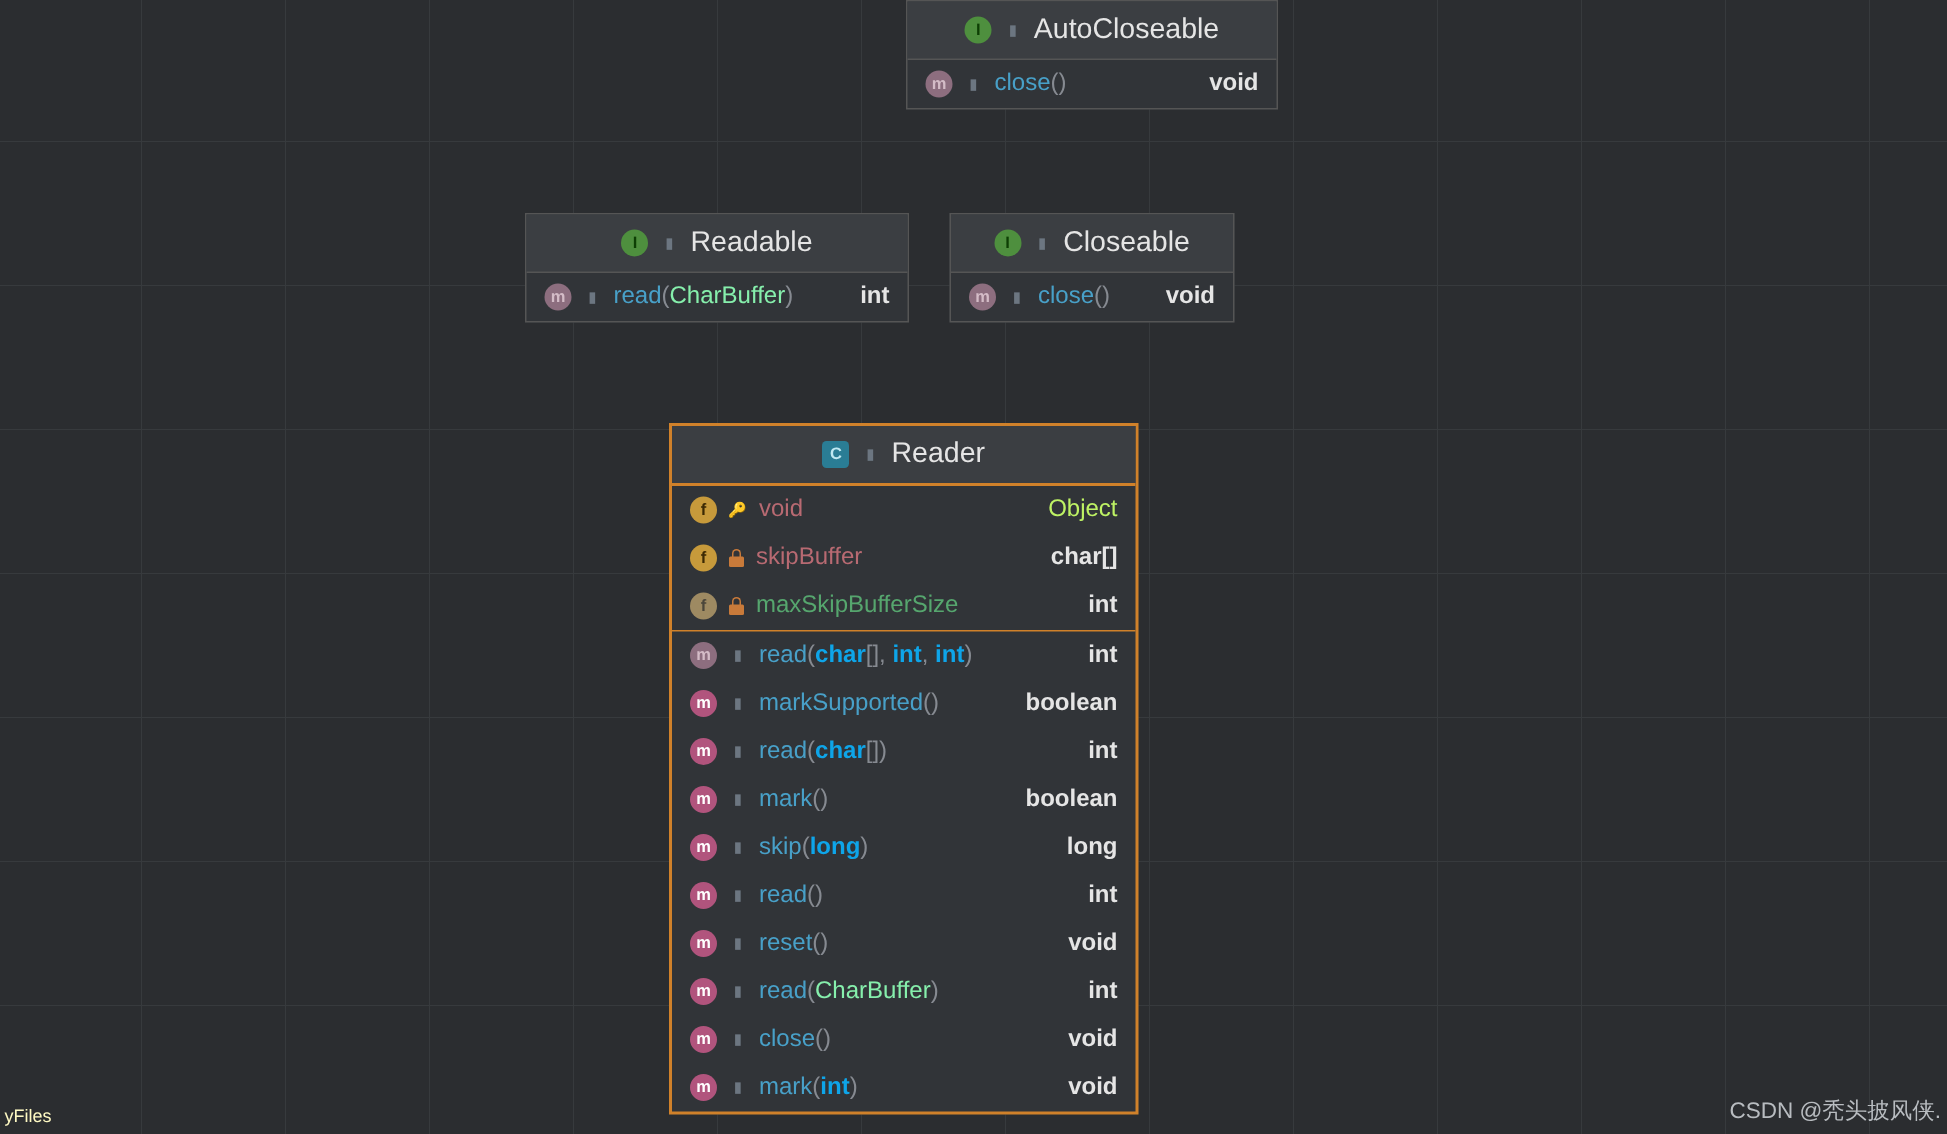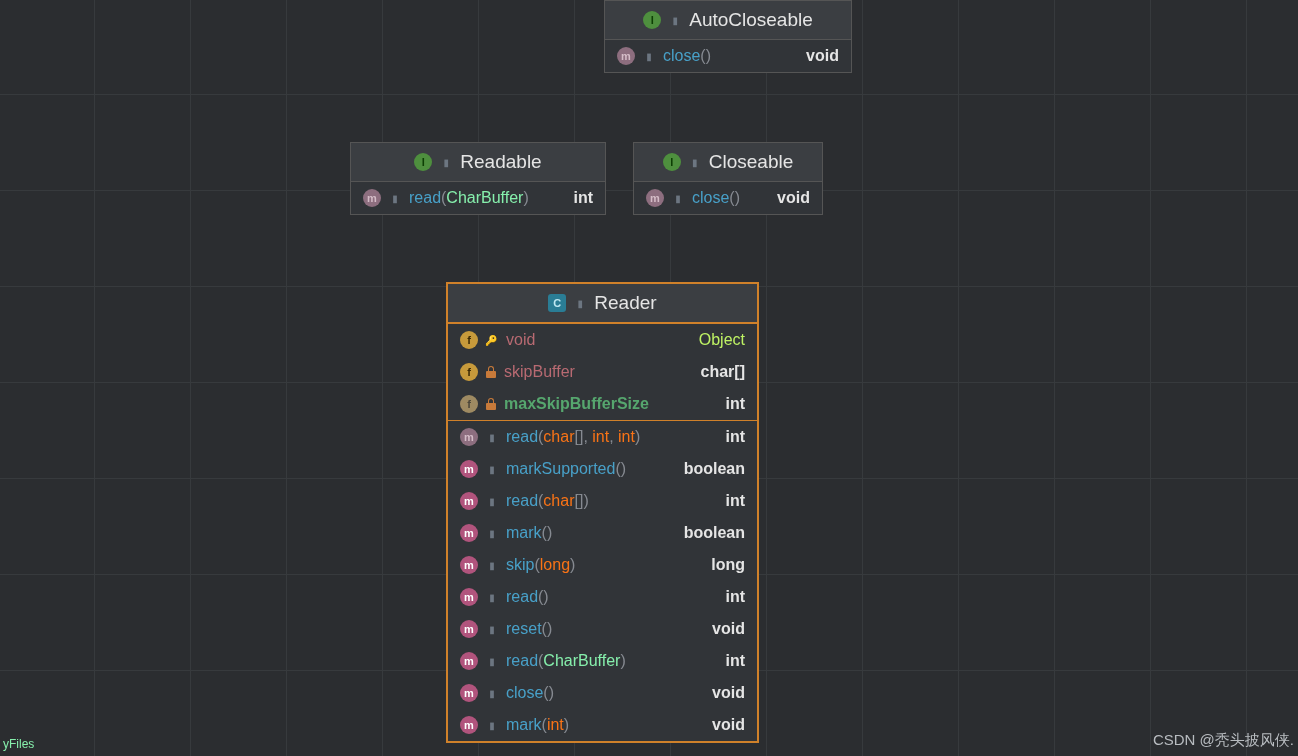--- a/index.html
+++ b/index.html
@@ -22,25 +22,25 @@
 .small{width:12px;height:12px;flex:none;display:flex;align-items:center;justify-content:center;font-size:10px}
 .lockbar{color:#6c7681}
 .padlock{width:10px;height:12px;flex:none;position:relative}
 .padlock::before{content:"";position:absolute;bottom:0;left:0;width:10px;height:7px;background:#c87a3a;border-radius:1px}
 .padlock::after{content:"";position:absolute;top:0;left:2px;width:4px;height:5px;border:1.5px solid #c87a3a;border-bottom:none;border-radius:3px 3px 0 0}
 .sig{flex:1;font-size:16px;white-space:nowrap}
 .ret{color:#e5e5e5;font-size:16px;font-weight:bold}
 .retg{color:#bef264;font-size:16px}
 .mname{color:#48a0c8}
 .fname{color:#b86a72}
-.gname{color:#56a66e;font-weight:bold}
+.gname{color:#56a66e;font-weight:normal}
 .p{color:#868a91}
-.kw{color:#f97316;font-weight:normal}
+.kw{color:#0ea5e9;font-weight:bold}
 .t{color:#86efac}
-.foot-l{position:absolute;left:3px;bottom:5px;color:#86efac;font-size:12px}
+.foot-l{position:absolute;left:3px;bottom:5px;color:#fef9c3;font-size:12px}
 .foot-r{position:absolute;right:4px;bottom:6px;color:#b8bcc0;font-size:15px}
 svg.arrows{position:absolute;inset:0;pointer-events:none}
 </style>
 </head>
 <body>
 
 <div class="canvas">
   <div class="grid"></div>
 
   <svg class="arrows">

